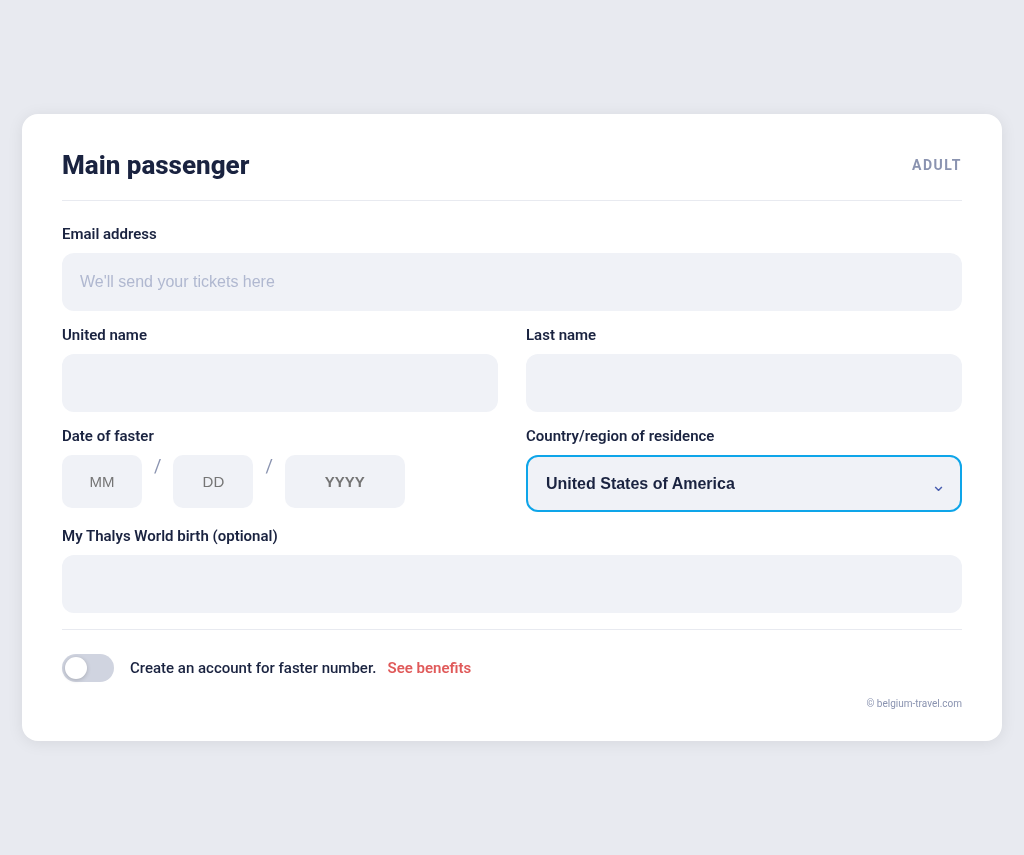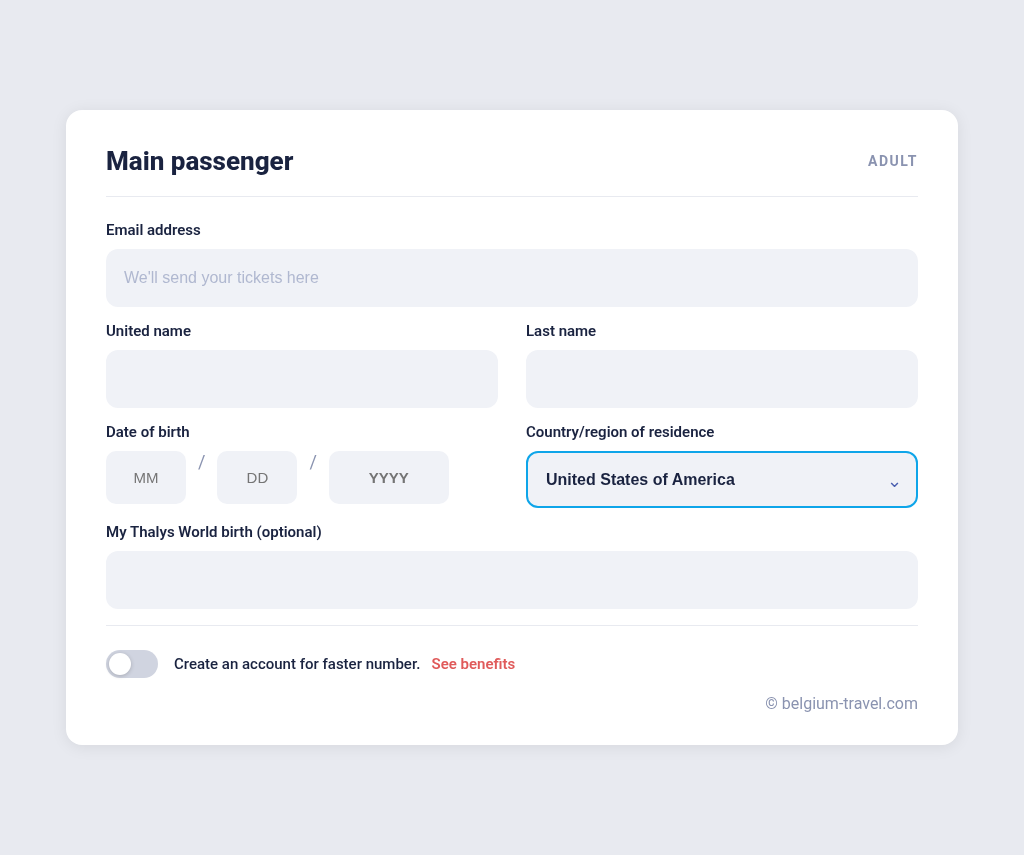--- a/index.html
+++ b/index.html
@@ -13,21 +13,21 @@
       display: flex;
       justify-content: center;
       align-items: center;
       min-height: 100vh;
       font-family: -apple-system, BlinkMacSystemFont, 'Segoe UI', Roboto, sans-serif;
     }
 
     .card {
       background: #ffffff;
       border-radius: 16px;
-      width: 892px;
+      width: 980px;
       padding: 36px 40px 32px 40px;
       box-shadow: 0 2px 16px rgba(0,0,0,0.08);
     }
 
     .card-header {
       display: flex;
       justify-content: space-between;
       align-items: center;
       margin-bottom: 24px;
       padding-bottom: 20px;
@@ -187,21 +187,21 @@
 
     .footer-link {
       color: #e05a5a;
       font-weight: 600;
       text-decoration: none;
       cursor: pointer;
     }
 
     .copyright {
       text-align: right;
-      font-size: 16px;
+      font-size: 10px;
       color: #8a93b0;
       margin-top: 16px;
     }
   </style>
 </head>
 <body>
 
 <div class="card">
 
   <div class="card-header">
@@ -220,21 +220,21 @@
       <input class="input-field" type="text" style="">
     </div>
     <div>
       <div class="field-label">Last name</div>
       <input class="input-field" type="text" style="">
     </div>
   </div>
 
   <div class="two-col section">
     <div>
-      <div class="field-label">Date of birth</div>
+      <div class="field-label">Date of faster</div>
       <div class="dob-row">
         <input class="dob-input mm" type="text" maxlength="2" placeholder="MM" style="">
         <span class="dob-separator">/</span>
         <input class="dob-input dd" type="text" maxlength="2" placeholder="DD" style="">
         <span class="dob-separator">/</span>
         <input class="dob-input yyyy" type="text" maxlength="4" placeholder="YYYY" style="">
       </div>
     </div>
     <div>
       <div class="field-label">Country/region of residence</div>

